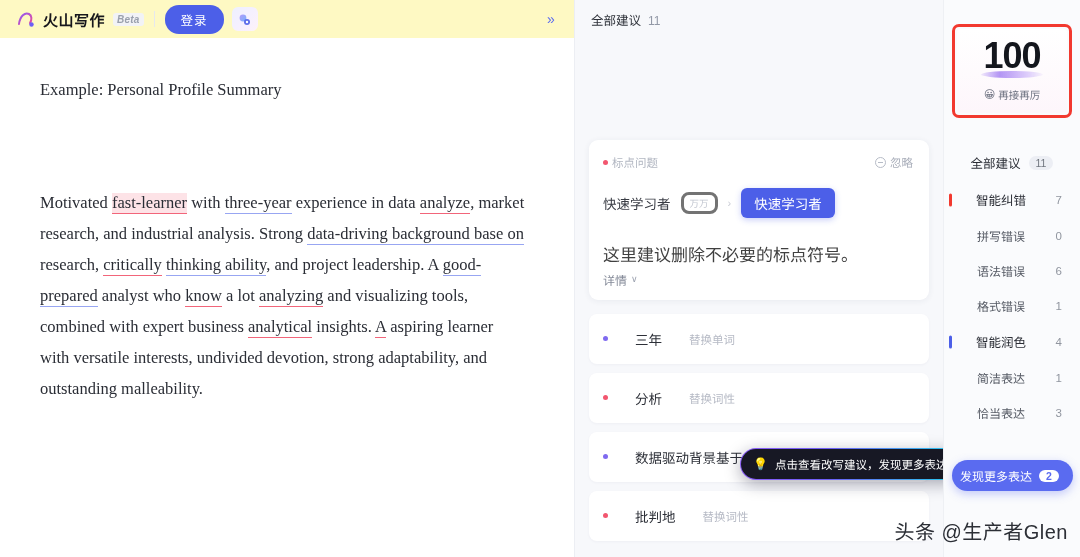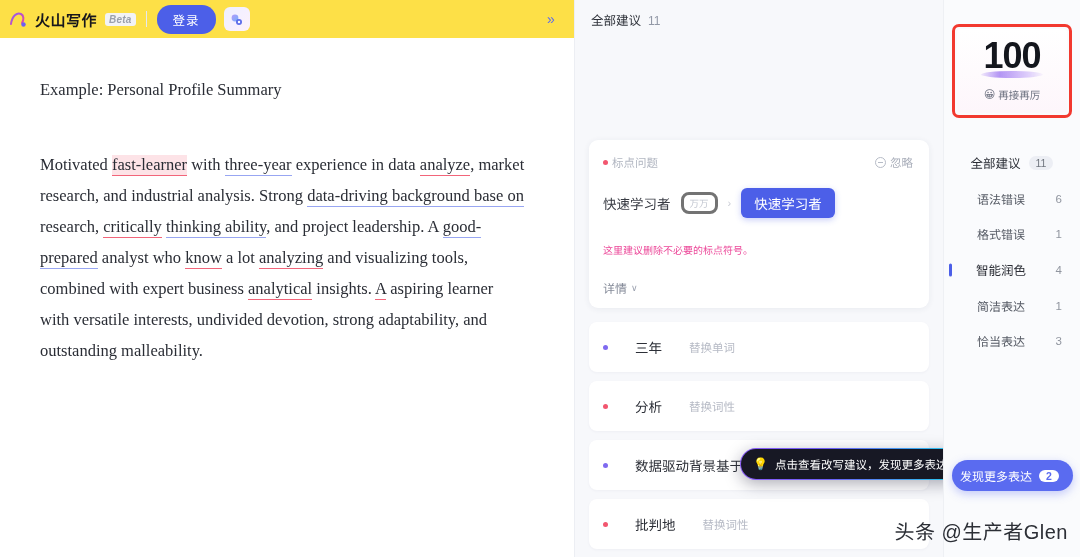--- a/index.html
+++ b/index.html
@@ -25,23 +25,23 @@
     background: #ffffff;
     border-right: 1px solid #eceef3;
     display: flex;
     flex-direction: column;
   }
   .topbar {
     height: 38px;
     flex: 0 0 38px;
     display: flex;
     align-items: center;
-    padding: 0 10px 0 8px;
+    padding: 0 10px 0 16px;
     gap: 8px;
-    background: #fde047;
+    background: #fef9c3;
   }
   .logo-wrap { display: flex; align-items: center; gap: 5px; }
   .logo-mark {
     width: 22px; height: 22px;
     position: relative;
     display: inline-block;
   }
   .logo-mark svg { display: block; }
   .logo-text {
     font-size: 15px;
@@ -105,21 +105,21 @@
 
   .doc-scroll {
     flex: 1 1 auto;
     padding: 40px 48px 20px 40px;
     overflow: hidden;
   }
   .doc-title {
     font-size: 16.5px;
     color: #2a2d35;
     line-height: 1.5;
-    margin-bottom: 46px;
+    margin-bottom: 84px;
     font-family: "Liberation Serif", "DejaVu Serif", serif;
   }
   .doc-body {
     font-size: 16.5px;
     line-height: 31px;
     color: #2a2d35;
     font-family: "Liberation Serif", "DejaVu Serif", serif;
   }
   .u-red {
     border-bottom: 1.5px solid #f2657a;
@@ -206,24 +206,23 @@
   .repl-new {
     background: #4c5fe8;
     color: #ffffff;
     font-size: 13.5px;
     border-radius: 6px;
     padding: 5px 13px;
     cursor: pointer;
     box-shadow: 0 2px 6px rgba(76,95,232,.3);
   }
   .card-desc {
-    font-size: 10px;
-    color: #ec4899;
+    font-size: 17px;
+    color: #404040;
     line-height: 1.7;
-    margin-bottom: 20px;
   }
   .card-more {
     font-size: 12px;
     color: #848a98;
     display: flex; align-items: center; gap: 4px;
     cursor: pointer;
   }
   .chev { font-size: 9px; color: #9ba1af; }
 
   .sugg-item {
@@ -524,20 +523,29 @@
       </div>
     </div>
 
     <div class="cat-list">
       <div class="cat-all">
         <span>全部建议</span>
         <span class="pill">11</span>
       </div>
       <div id="cat-rows">
           <div class="cat-row">
+            <span class="acc acc-red"></span>
+            <span class="cat-label">智能纠错</span>
+            <span class="cat-count">7</span>
+          </div>
+          <div class="cat-row">
+            <span class="cat-label sub">拼写错误</span>
+            <span class="cat-count">0</span>
+          </div>
+          <div class="cat-row">
             <span class="cat-label sub">语法错误</span>
             <span class="cat-count">6</span>
           </div>
           <div class="cat-row">
             <span class="cat-label sub">格式错误</span>
             <span class="cat-count">1</span>
           </div>
           <div class="cat-row">
             <span class="acc acc-blue"></span>
             <span class="cat-label">智能润色</span>

